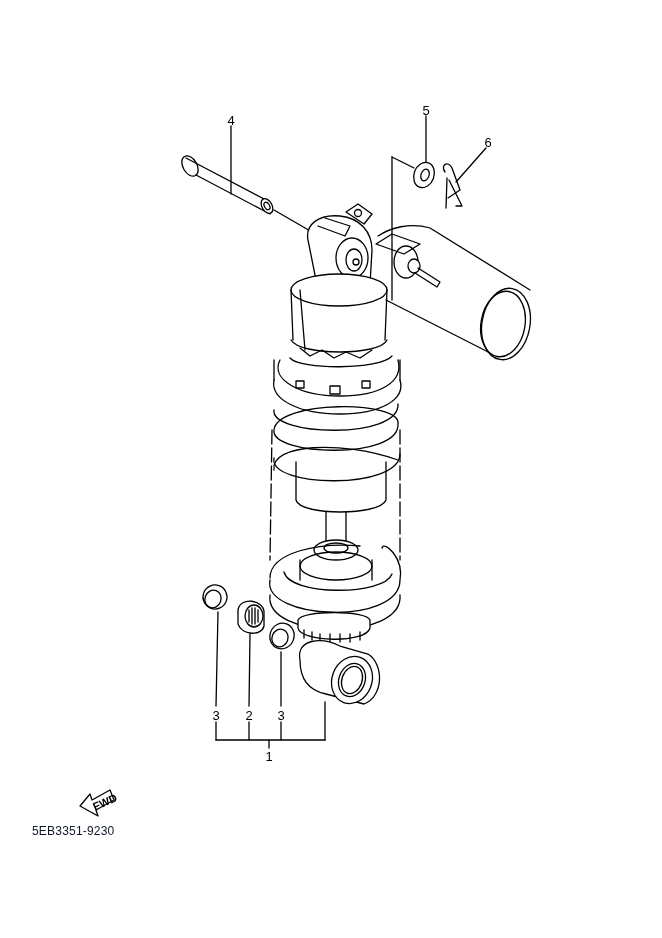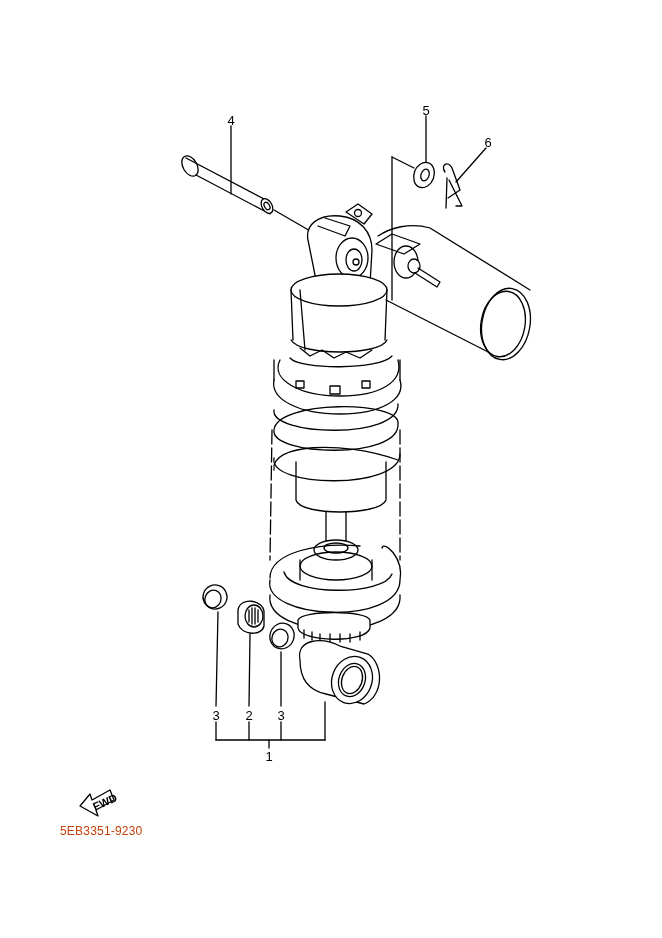--- a/index.html
+++ b/index.html
@@ -1,19 +1,19 @@
 <!DOCTYPE html>
 <html><head>
   <meta charset="utf-8">
   <style>
     html, body { margin: 0; padding: 0; background: #ffffff; }
     body { width: 662px; height: 938px; position: relative; overflow: hidden; font-family: "Liberation Sans", sans-serif; }
     #diagram { position: absolute; left: 0; top: 0; width: 662px; height: 938px; }
     .callout { position: absolute; font-size: 13px; color: #000; line-height: 1; transform: translateX(-50%); }
-    .code { position: absolute; left: 60px; top: 824px; font-size: 12px; color: #c2410c; letter-spacing: 0.2px; text-align: right; }
+    .code { position: absolute; left: 32px; top: 824px; font-size: 12px; color: #0f172a; letter-spacing: 0.2px; text-align: right; }
     .fwd-text { font-family: "Liberation Sans", sans-serif; font-weight: bold; font-size: 11px; }
   </style>
 </head>
 <body>
 
 <svg id="diagram" viewBox="0 0 662 938" xmlns="http://www.w3.org/2000/svg" fill="none" stroke="#000" stroke-width="1.3" stroke-linejoin="round" stroke-linecap="round">
 
   <g>
     <ellipse cx="190" cy="166" rx="7" ry="11" transform="rotate(-30 190 166)" fill="#fff"></ellipse>
     <path d="M186 158 L266 200 M196 175 L270 214"></path>

